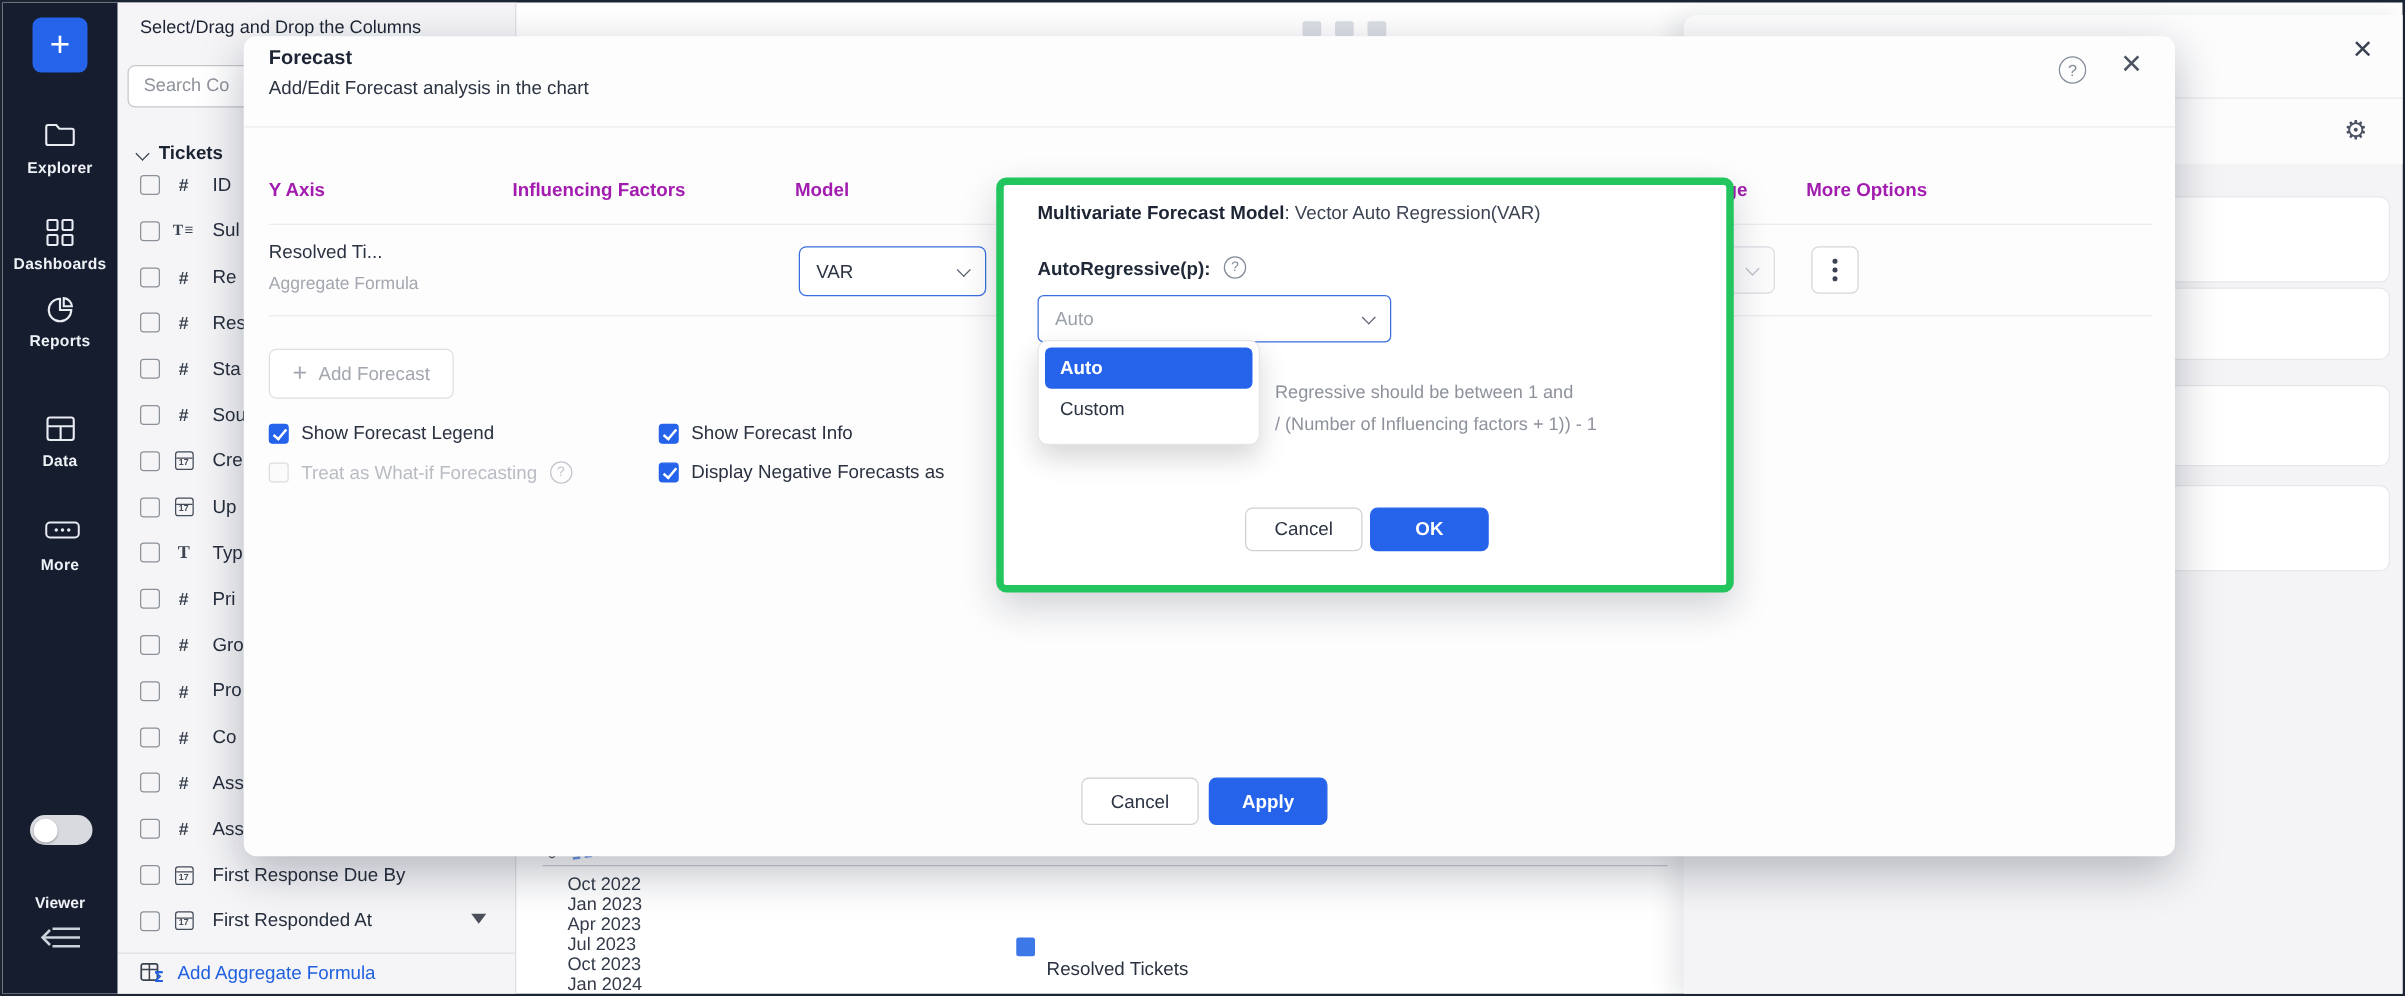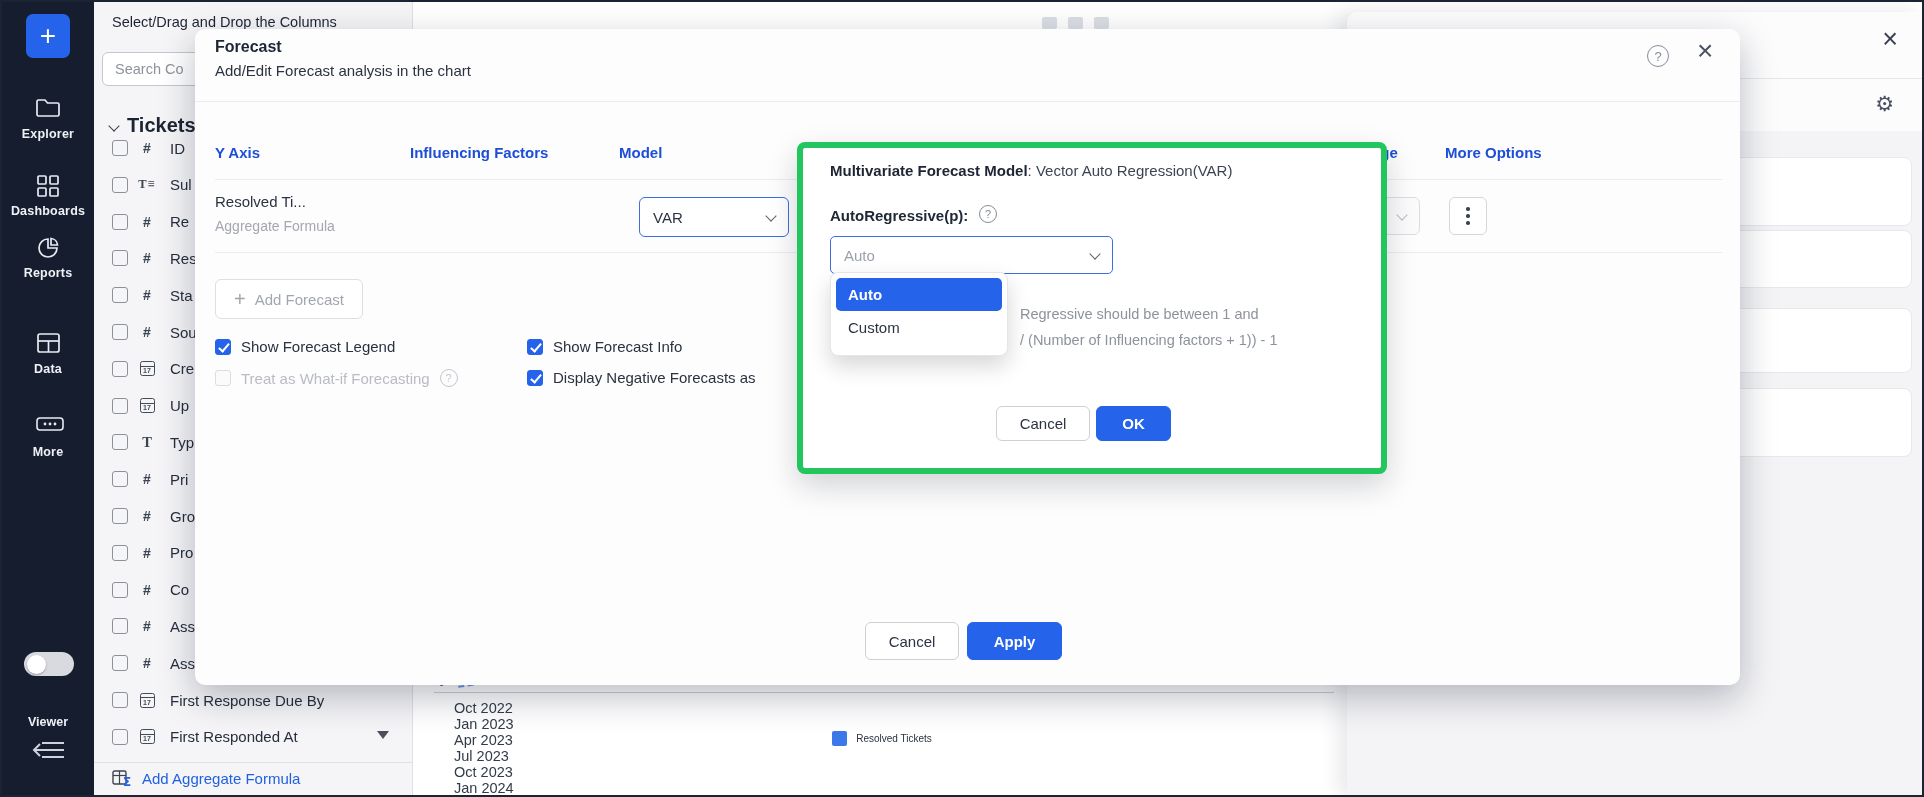--- a/index.html
+++ b/index.html
@@ -20,21 +20,21 @@
   #viewer-label{left:0;top:713px;width:92px;text-align:center;color:#eef1f6;font-size:12.5px;font-weight:600;}
   #collapse-ico{left:26px;top:735px;}
 
   
   #col-panel{left:92px;top:0;width:318px;height:100%;background:#f5f5f7;border-right:1px solid #e0e0e4;z-index:5;}
   #col-header{position:absolute;left:18px;top:12px;font-size:14.5px;color:#1c2433;font-weight:500;white-space:nowrap;}
   #search-input{position:absolute;left:8px;top:50px;width:278px;height:34px;box-sizing:border-box;border:1px solid #c6c6cc;
     border-radius:6px;background:#fff;padding:0 12px;font-size:14.5px;color:#3a4150;font-family:inherit;outline:none;}
   #search-input::placeholder{color:#8e929b;}
   #tickets-row{position:absolute;left:16px;top:112px;display:flex;align-items:center;gap:9px;cursor:pointer;}
-  #tickets-label{font-weight:700;font-size:20px;color:#1c2433;}
+  #tickets-label{font-weight:700;font-size:15px;color:#1c2433;}
   .chev{display:inline-block;width:7px;height:7px;border-right:1.6px solid #39404e;border-bottom:1.6px solid #39404e;transform:rotate(45deg);}
   .col-row{position:absolute;left:0;width:318px;height:30px;display:flex;align-items:center;cursor:pointer;}
   .cbx{position:relative;width:16px;height:16px;box-sizing:border-box;border:1.5px solid #8b9099;border-radius:3px;background:transparent;flex:none;}
   .cbx.checked{background:#2563eb;border-color:#2563eb;}
   .cbx.checked::after{content:"";position:absolute;left:4.5px;top:1px;width:4px;height:9px;border:solid #fff;border-width:0 2px 2px 0;transform:rotate(40deg);}
   .cbx.disabled{border-color:#dcdce2;background:#fbfbfc;}
   .col-row .cbx{margin-left:18px;}
   .col-ico{width:20px;margin-left:9px;flex:none;display:flex;align-items:center;justify-content:center;color:#3c4452;}
   .ico-hash{font-size:14px;font-weight:600;}
   .ico-T{font-family:"Liberation Serif","DejaVu Serif",serif;font-weight:700;font-size:14.5px;}
@@ -52,41 +52,41 @@
   
   #chart-title{left:420px;top:6px;font-size:19px;font-weight:700;color:#242c3c;white-space:nowrap;z-index:1;}
   .tool-chip{position:absolute;top:15px;width:15px;height:12px;background:#c9cdd7;border-radius:2px;opacity:.65;z-index:1;}
   #axis-line{left:432px;top:690px;width:900px;border-top:1px solid #c9ced8;z-index:1;}
   #y-zero{left:436px;top:672px;font-size:13px;color:#4a5160;z-index:1;}
   #forecast-dash{left:456px;top:680px;width:54px;border-top:2px dashed #6f97e8;transform:rotate(-8deg);z-index:1;}
   #xlabels{left:452px;top:698px;width:866px;display:flex;justify-content:space-between;z-index:1;flex-direction:column;}
   #xlabels span{font-size:14.5px;color:#333b4a;}
   #legend{left:0;top:729px;width:1760px;display:flex;justify-content:center;align-items:center;gap:9px;z-index:1;}
   #legend-swatch{width:15px;height:15px;border-radius:2px;}
-  #legend-label{font-size:10px;color:#2a3140;}
+  #legend-label{font-size:15px;color:#2a3140;margin-top:36px;}
 
   
   #right-panel{left:1345px;top:10px;width:577px;height:785px;background:#f4f4f6;border-radius:10px 0 0 0;
     box-shadow:-8px 0 20px rgba(20,28,45,.10);z-index:10;overflow:hidden;}
   #rp-header{position:absolute;left:0;top:0;width:100%;height:66px;background:#fcfcfd;border-bottom:1px solid #e6e6ea;}
   #rp-close{position:absolute;right:26px;top:14px;font-size:27px;color:#3a4150;cursor:pointer;line-height:1;}
   #rp-subheader{position:absolute;left:0;top:67px;width:100%;height:52px;background:#fcfcfd;}
   #rp-gear{position:absolute;right:30px;top:80px;font-size:21px;color:#4a5160;cursor:pointer;}
   .rp-card{position:absolute;left:255px;width:308px;background:#fff;border:1px solid #e7e7ec;border-radius:8px;}
 
   
   #modal{left:193px;top:27px;width:1545px;height:656px;background:#fdfdfd;border-radius:10px;
     box-shadow:0 12px 36px rgba(15,23,42,.28);z-index:50;}
   #modal-title{position:absolute;left:20px;top:9px;font-size:16px;font-weight:700;color:#1d2534;}
   #modal-subtitle{position:absolute;left:20px;top:33px;font-size:15px;color:#2b3342;}
   .qcircle{box-sizing:border-box;border-radius:50%;border:1.4px solid #858c99;color:#858c99;display:flex;align-items:center;justify-content:center;}
   #modal-help{position:absolute;left:1452px;top:16px;width:22px;height:22px;font-size:13px;cursor:pointer;}
   #modal-close{position:absolute;left:1502px;top:8px;font-size:28px;color:#4a5160;cursor:pointer;line-height:1;}
   .mdivider{position:absolute;border-top:1px solid #ececf0;}
-  .col-head{position:absolute;top:115px;font-size:15px;font-weight:700;color:#1d4ed8;white-space:nowrap;text-align:right;}
+  .col-head{position:absolute;top:115px;font-size:15px;font-weight:700;color:#a21caf;white-space:nowrap;text-align:right;}
   #yaxis-name{position:absolute;left:20px;top:164px;font-size:15px;color:#2b3342;}
   #yaxis-sub{position:absolute;left:20px;top:189px;font-size:14px;color:#a4a7af;}
   .select{position:absolute;box-sizing:border-box;height:40px;border:1px solid #c9c9cf;border-radius:6px;background:#fff;
     display:flex;align-items:center;justify-content:space-between;padding:0 13px;font-size:15px;color:#2b3342;cursor:pointer;}
   .select .chev{border-color:#5b6270;margin-top:-3px;}
   #model-select{border:1.5px solid #3b6fe0;}
   #disabled-select{left:1150px;top:168px;width:75px;height:38px;border-color:#dcdce2;background:#fbfbfc;}
   #disabled-select .chev{border-color:#b8bcc5;}
   #kebab-btn{position:absolute;left:1254px;top:168px;width:38px;height:38px;box-sizing:border-box;border:1px solid #d6d6dc;border-radius:6px;
     background:#fff;display:flex;flex-direction:column;align-items:center;justify-content:center;gap:3.5px;cursor:pointer;}
@@ -366,21 +366,21 @@
 
   <div id="modal" class="abs">
     <div id="modal-title">Forecast</div>
     <div id="modal-subtitle">Add/Edit Forecast analysis in the chart</div>
     <div id="modal-help" class="qcircle">?</div>
     <div id="modal-close">×</div>
     <div class="mdivider" style="left:0;top:72px;width:1545px"></div>
 
     <div class="col-head" style="left:20px">Y Axis</div>
     <div class="col-head" style="left:215px">Influencing Factors</div>
-    <div class="col-head" style="left:424px">Model</div>
+    <div class="col-head" style="left:441px">Model</div>
     <div class="col-head" style="left:1177px">age</div>
     <div class="col-head" style="left:1250px">More Options</div>
     <div class="mdivider" style="left:20px;top:150px;width:1507px"></div>
 
     <div id="yaxis-name">Resolved Ti...</div>
     <div id="yaxis-sub">Aggregate Formula</div>
     <div class="select" id="model-select" style="left:444px;top:168px;width:150px">
       <span>VAR</span>
       <span class="chev"></span>
     </div>
@@ -428,21 +428,21 @@
     </div>
     <div id="pop-field-label">AutoRegressive(p):</div>
     <div id="pop-help" class="qcircle">?</div>
     <div class="select" id="pop-select">
       <span>Auto</span>
       <span class="chev"></span>
     </div>
     <div class="info-line" style="left:217px;top:158px">Regressive should be between 1 and</div>
     <div class="info-line" style="left:217px;top:184px">/ (Number of Influencing factors + 1)) - 1</div>
     <div class="btn ghost" style="left:193px;top:258px;width:94px;height:35px">Cancel</div>
-    <div class="btn primary" style="left:293px;top:258px;width:75px;height:35px">OK</div>
+    <div class="btn primary" style="left:293px;top:258px;width:95px;height:35px">OK</div>
   </div>
 
   <div id="pop-menu" class="abs">
       <div class="menu-opt selected">Auto</div>
       <div class="menu-opt">Custom</div>
     </div>
 
 </div>
 
 </body></html>

